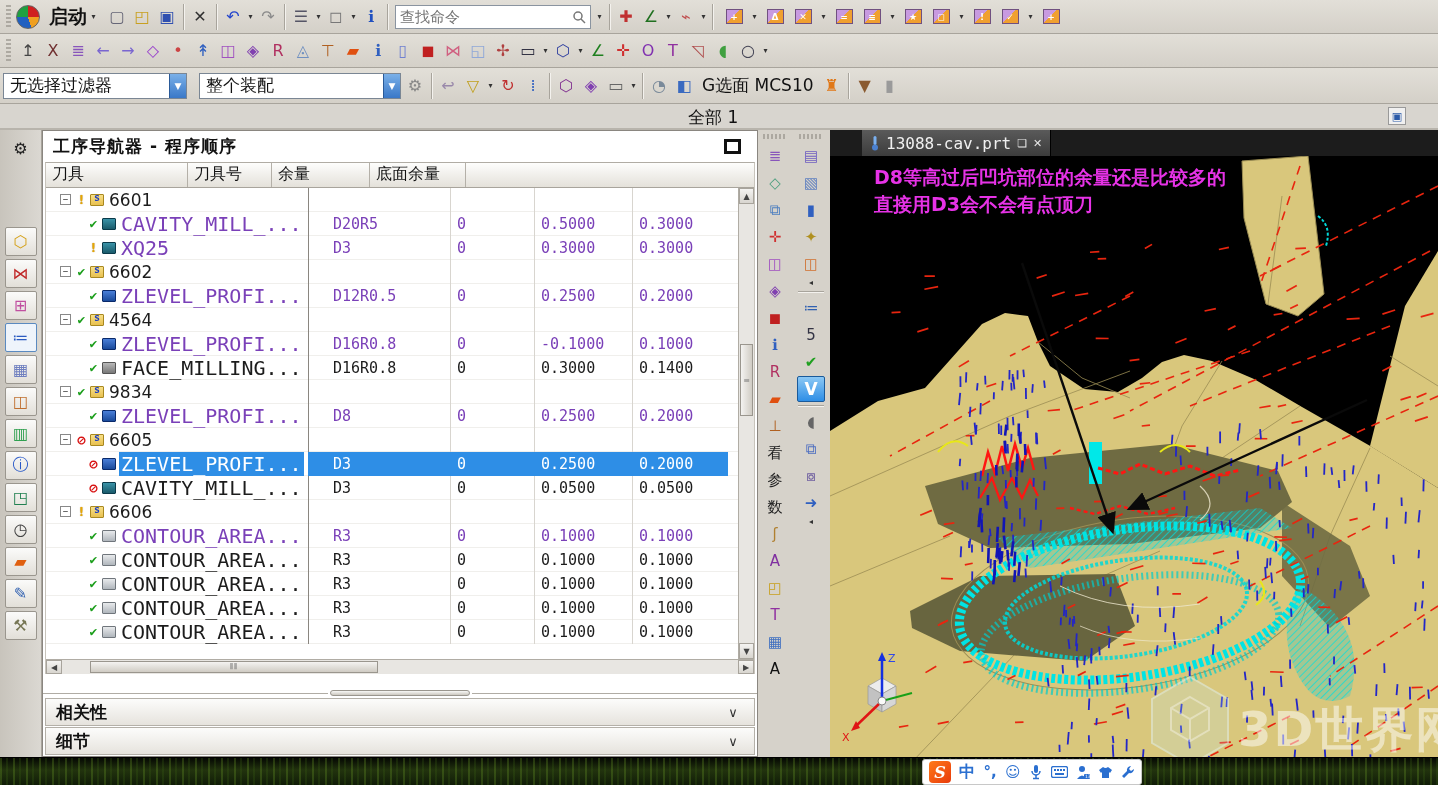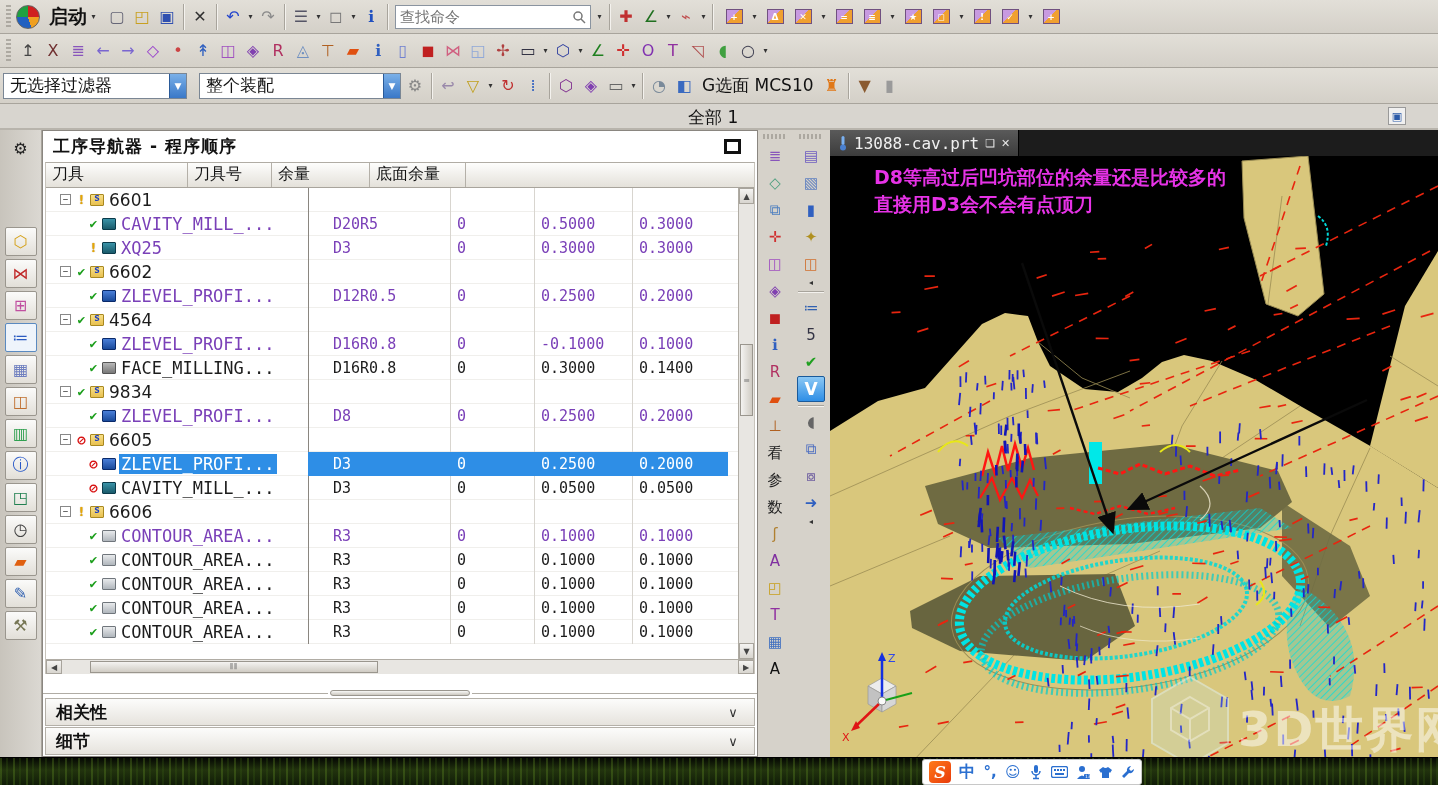--- a/index.html
+++ b/index.html
@@ -64,21 +64,21 @@
   .expander { width:11px; height:11px; border:1px solid #888; background:#fff; font-size:9px; line-height:9px; text-align:center; color:#333; margin-right:3px; }
   .stat { width:15px; text-align:center; font-size:13px; font-weight:bold; margin-right:1px; }
   .stat.ok { color:#1b9e1b; } .stat.warn { color:#e8a800; text-shadow:0 0 1px #906000; } .stat.blocked { color:#d81515; font-size:14px; }
   .typ { width:14px; height:12px; margin-right:3px; border-radius:1px; }
   .typ.group { background:linear-gradient(#f8e088,#e8c050); border:1px solid #a88820; position:relative; }
   .typ.group::after { content:"s"; position:absolute; left:3px; top:-3px; font-size:10px; color:#2040c0; font-weight:bold; }
   .typ.cavity { background:linear-gradient(#3a93a8,#1a5a6a); border:1px solid #0a3a4a; }
   .typ.zlevel { background:linear-gradient(#4a7fd8,#1a4a9a); border:1px solid #0a2a6a; }
   .typ.face { background:linear-gradient(#b8b8b8,#787878); border:1px solid #555; }
   .typ.contour { background:linear-gradient(#e8eaec,#b0b6bc); border:1px solid #70767c; }
-  .rlabel { font-size:17px; padding:0 2px; }
+  .rlabel { font-size:20px; padding:0 2px; }
   .purple, .purple .rlabel { color:#7a40b8; }
   .black, .black .rlabel { color:#1c1c1c; }
   .row.selected .rlabel, .row.selected .cell:not(.c-name) { background:#2e8ee6; color:#fff; }
   .row.selected .c-tool, .row.selected .c-tno, .row.selected .c-stk, .row.selected .c-flr { border-left-color:#2e8ee6; }
   .groupname { font-size:17px; color:#1c1c1c; font-family:"DejaVu Sans",sans-serif; }
 
   
   .sb-btn { background:linear-gradient(#f4f3f1,#d8d5cf); border:1px solid #a8a49c; color:#444; display:flex; align-items:center; justify-content:center; font-size:8px; }
   #vscroll { width:16px; background:#e8e6e2; border-left:1px solid #b0aca4; display:flex; flex-direction:column; }
   #vscroll .sb-btn { height:16px; }
@@ -100,21 +100,21 @@
   #midbars { width:72px; display:flex; gap:4px; padding:2px 1px; background:#d6d2ca; }
   .vcol { width:32px; display:flex; flex-direction:column; align-items:center; gap:1px; }
   .vgrip { width:24px; height:5px; background:repeating-linear-gradient(90deg,#9a968e 0 2px, transparent 2px 4px); margin:2px 0 3px 0; opacity:.7; }
   .vtile { width:28px; height:26px; display:flex; align-items:center; justify-content:center; font-size:15px; border:1px solid transparent; border-radius:2px; }
   .vtile.vsel { background:linear-gradient(#8cc8f4,#2e8ee6); border:1px solid #1a5a9a; color:#fff; font-weight:bold; font-size:17px; }
   .vsep { width:26px; height:1px; background:#a8a49c; margin:2px 0; box-shadow:0 1px 0 #f4f2ee; }
   .mini-caret { font-size:8px; color:#333; height:10px; }
 
   
   #viewport { flex:1; position:relative; background:#000; overflow:hidden; }
-  #vp-tabrow { height:26px; background:#1c1c1c; display:flex; }
+  #vp-tabrow { height:26px; background:#1c1c1c; display:flex;padding-left:32px; }
   #vp-tab { display:flex; align-items:center; gap:6px; background:linear-gradient(#5a5a5a,#3c3c3c); padding:0 8px; border-right:1px solid #000; }
   #vp-tab-title { color:#f0f0f0; font-size:16px; font-family:"DejaVu Sans Mono","Liberation Mono",monospace; }
   .vp-tab-ico { color:#e8e8e8; font-size:11px; }
   #vp-svg { display:block; width:100%; height:629px; }
 
   
   #bottom-strip { position:absolute; left:0; bottom:0; width:1438px; height:28px; background:linear-gradient(#050803,#22330e 45%,#101c07); border-top:1px solid #000; }
   #bottom-strip::before { content:""; position:absolute; inset:0; background:repeating-linear-gradient(90deg, rgba(110,160,40,.28) 0 2px, transparent 2px 6px, rgba(60,100,20,.25) 6px 8px, transparent 8px 13px); }
   #ime-bar { position:absolute; left:922px; top:1px; height:26px; display:flex; align-items:center; background:#fff; border:1px solid #c8c8c8; border-radius:3px; padding:0 6px; gap:8px; }
   #ime-logo { width:22px; height:22px; border-radius:4px; background:linear-gradient(135deg,#ff7a1a,#e83a0a); color:#fff; font-weight:bold; font-size:16px; font-family:"DejaVu Serif",serif; display:flex; align-items:center; justify-content:center; font-style:italic; }

